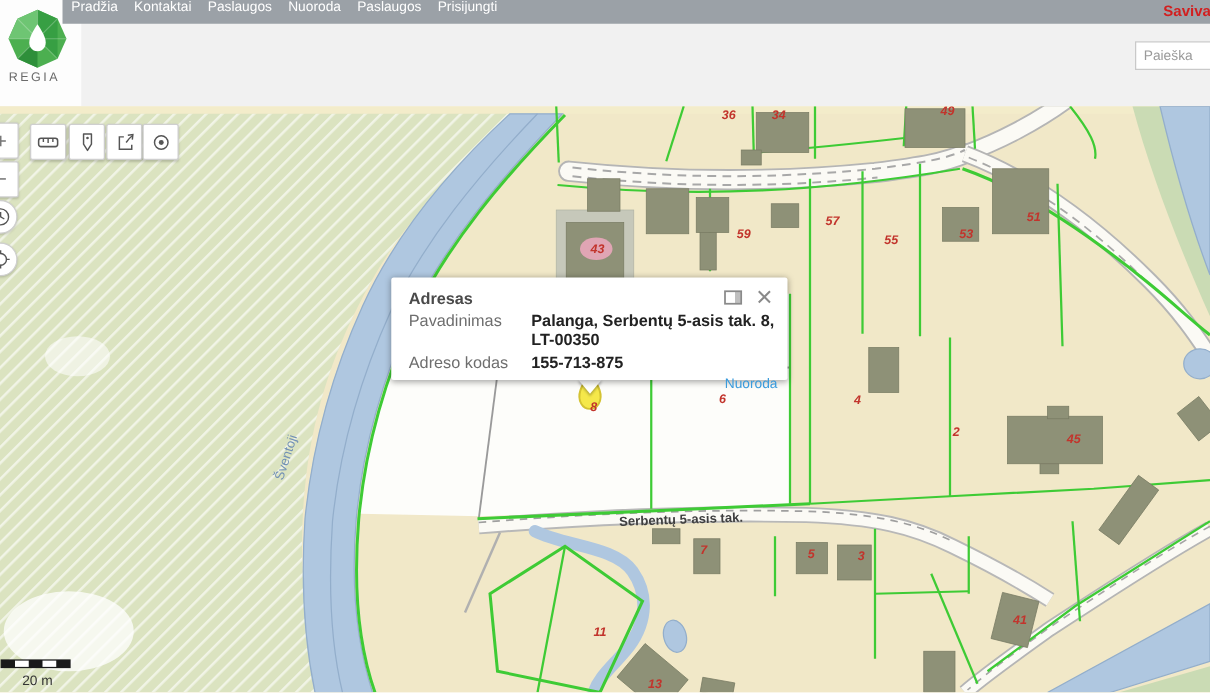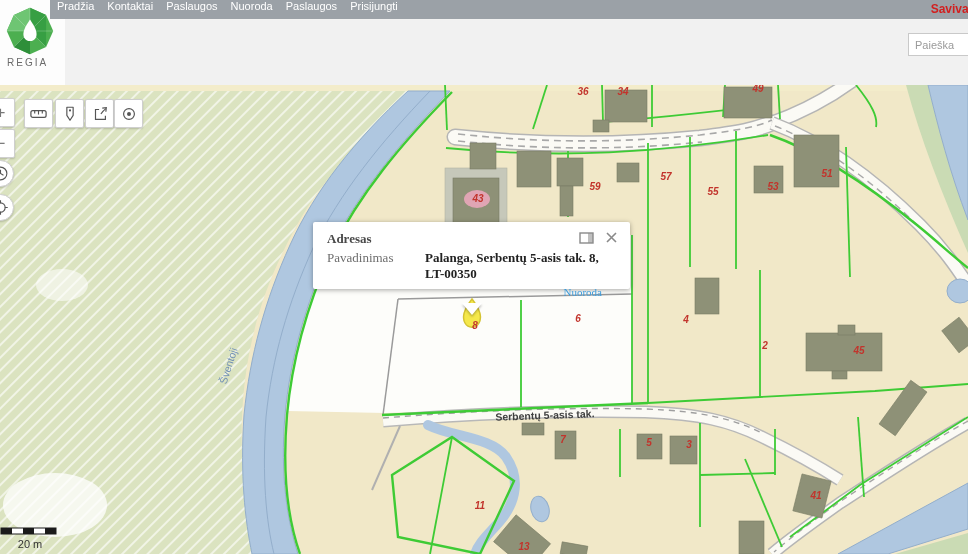--- a/index.html
+++ b/index.html
@@ -26,21 +26,21 @@
   .bld{fill:#8e9177;stroke:#797c64;stroke-width:.6;}
   .pnum{font-family:"Liberation Sans",sans-serif;font-size:10px;font-weight:bold;font-style:italic;fill:#c2342c;text-anchor:middle;}
 
   
   .tbtn{position:absolute;background:#fff;border:1px solid #cfcfcf;box-shadow:0 1px 2px rgba(0,0,0,.18);display:flex;align-items:center;justify-content:center;cursor:pointer;box-sizing:border-box;}
   .sq{width:29px;height:29px;border-radius:2px;}
   .rd{width:27px;height:27px;border-radius:50%;}
   .zchar{font-size:17px;color:#777;line-height:1;}
 
   
-  .popup{position:absolute;left:313px;top:222px;width:317px;height:67px;background:#fff;border-radius:2px;box-shadow:0 1px 5px rgba(0,0,0,.35);box-sizing:border-box;padding:9px 28px 6px 14px;z-index:5;font-family:Liberation Serif, serif;}
+  .popup{position:absolute;left:313px;top:222px;width:317px;height:82px;background:#fff;border-radius:2px;box-shadow:0 1px 5px rgba(0,0,0,.35);box-sizing:border-box;padding:9px 8px 6px 14px;z-index:5;}
   .popup-title{font-size:13px;font-weight:bold;color:#4a4a4a;}
   .popup-icons{position:absolute;right:12px;top:9px;display:flex;align-items:center;gap:11px;}
   .popup-icons .ic{cursor:pointer;display:flex;align-items:center;}
   .prow{display:flex;font-size:13px;margin-top:3px;}
   .prow:first-of-type{margin-top:9px;}
   .plabel{width:98px;color:#6e6e6e;flex:none;}
   .pvalue{color:#222;font-weight:bold;}
   .plink{text-align:right;font-size:11px;color:#3a9bdc;margin-top:4px;cursor:pointer;}
   .popup-arrow{position:absolute;left:462px;top:303px;width:0;height:0;border-left:10px solid transparent;border-right:10px solid transparent;border-top:12px solid #fff;filter:drop-shadow(0 2px 1px rgba(0,0,0,.25));z-index:4;}
 </style>
@@ -307,17 +307,21 @@
       <span class="ic">
         <svg width="13" height="13" viewBox="0 0 13 13">
           <path d="M2 2 L11 11 M11 2 L2 11" stroke="#8a8a8a" stroke-width="1.6"></path>
         </svg>
       </span>
     </div>
     <div class="prow">
       <span class="plabel">Pavadinimas</span>
       <span class="pvalue">Palanga, Serbentų 5-asis tak. 8, LT-00350</span>
     </div>
+    <div class="prow">
+      <span class="plabel">Adreso kodas</span>
+      <span class="pvalue">155-713-875</span>
+    </div>
     <div class="plink">Nuoroda</div>
   </div>
   <div class="popup-arrow"></div>
 
 </div>
 
 </body></html>

